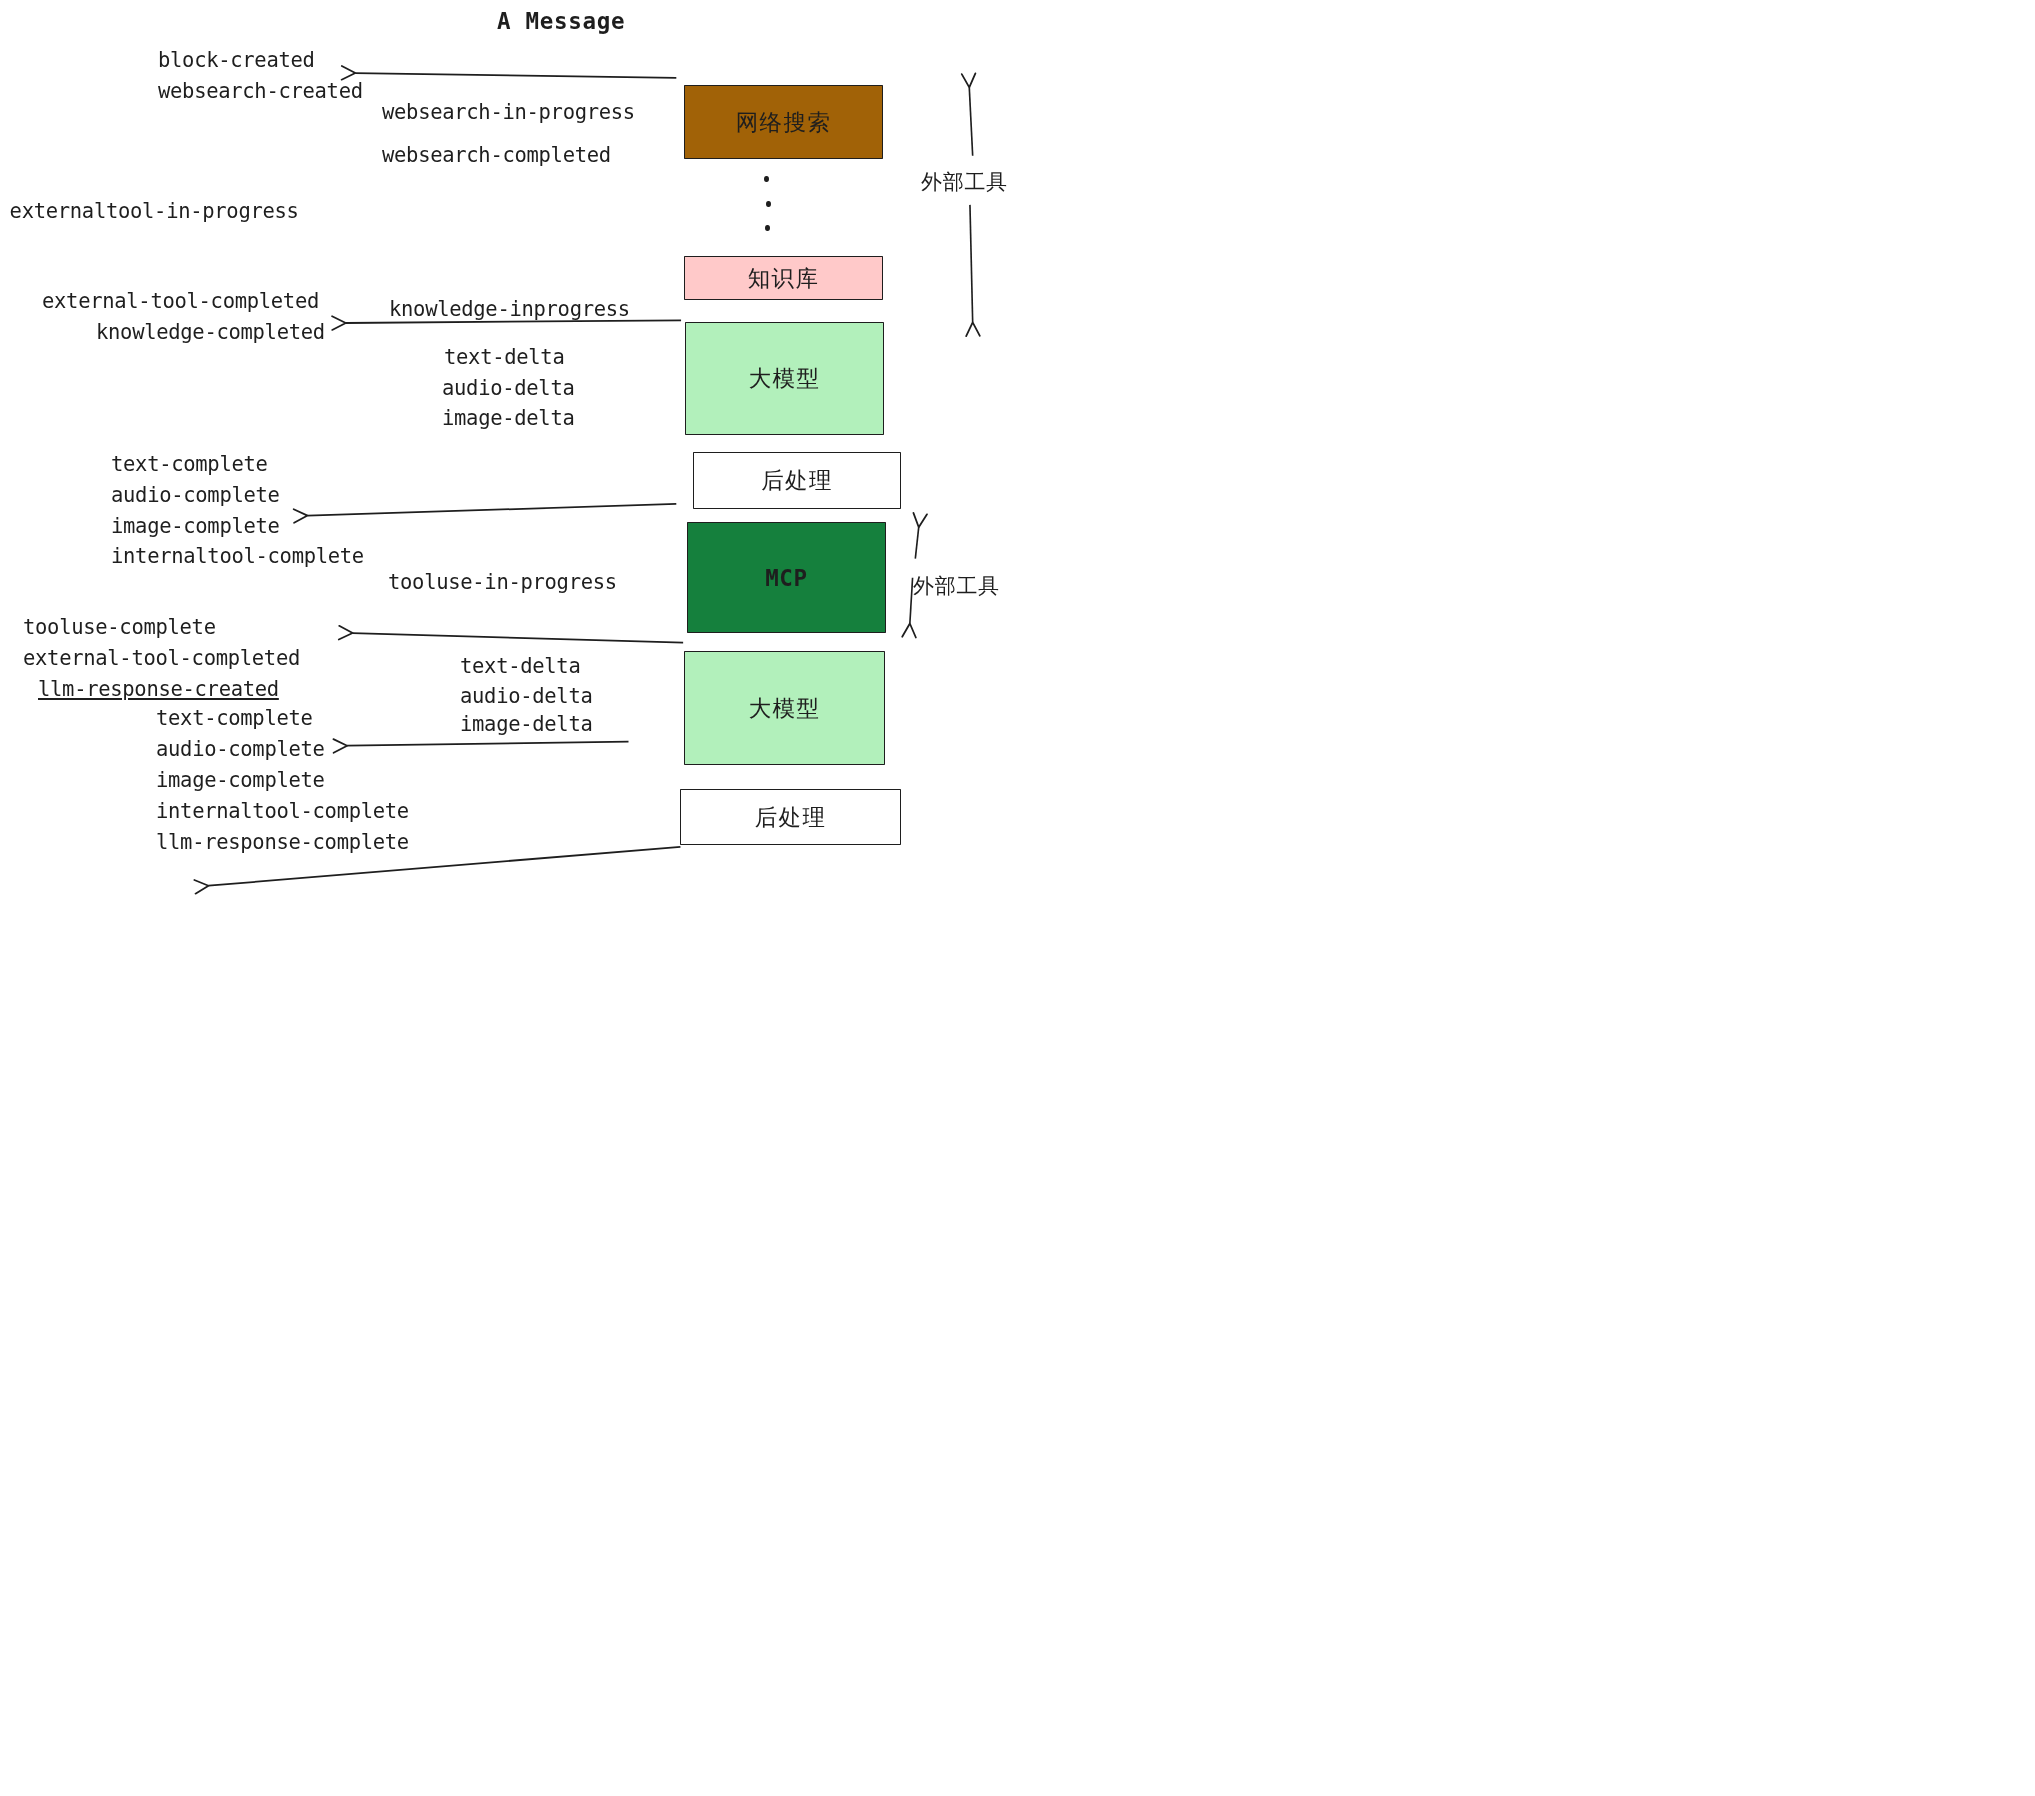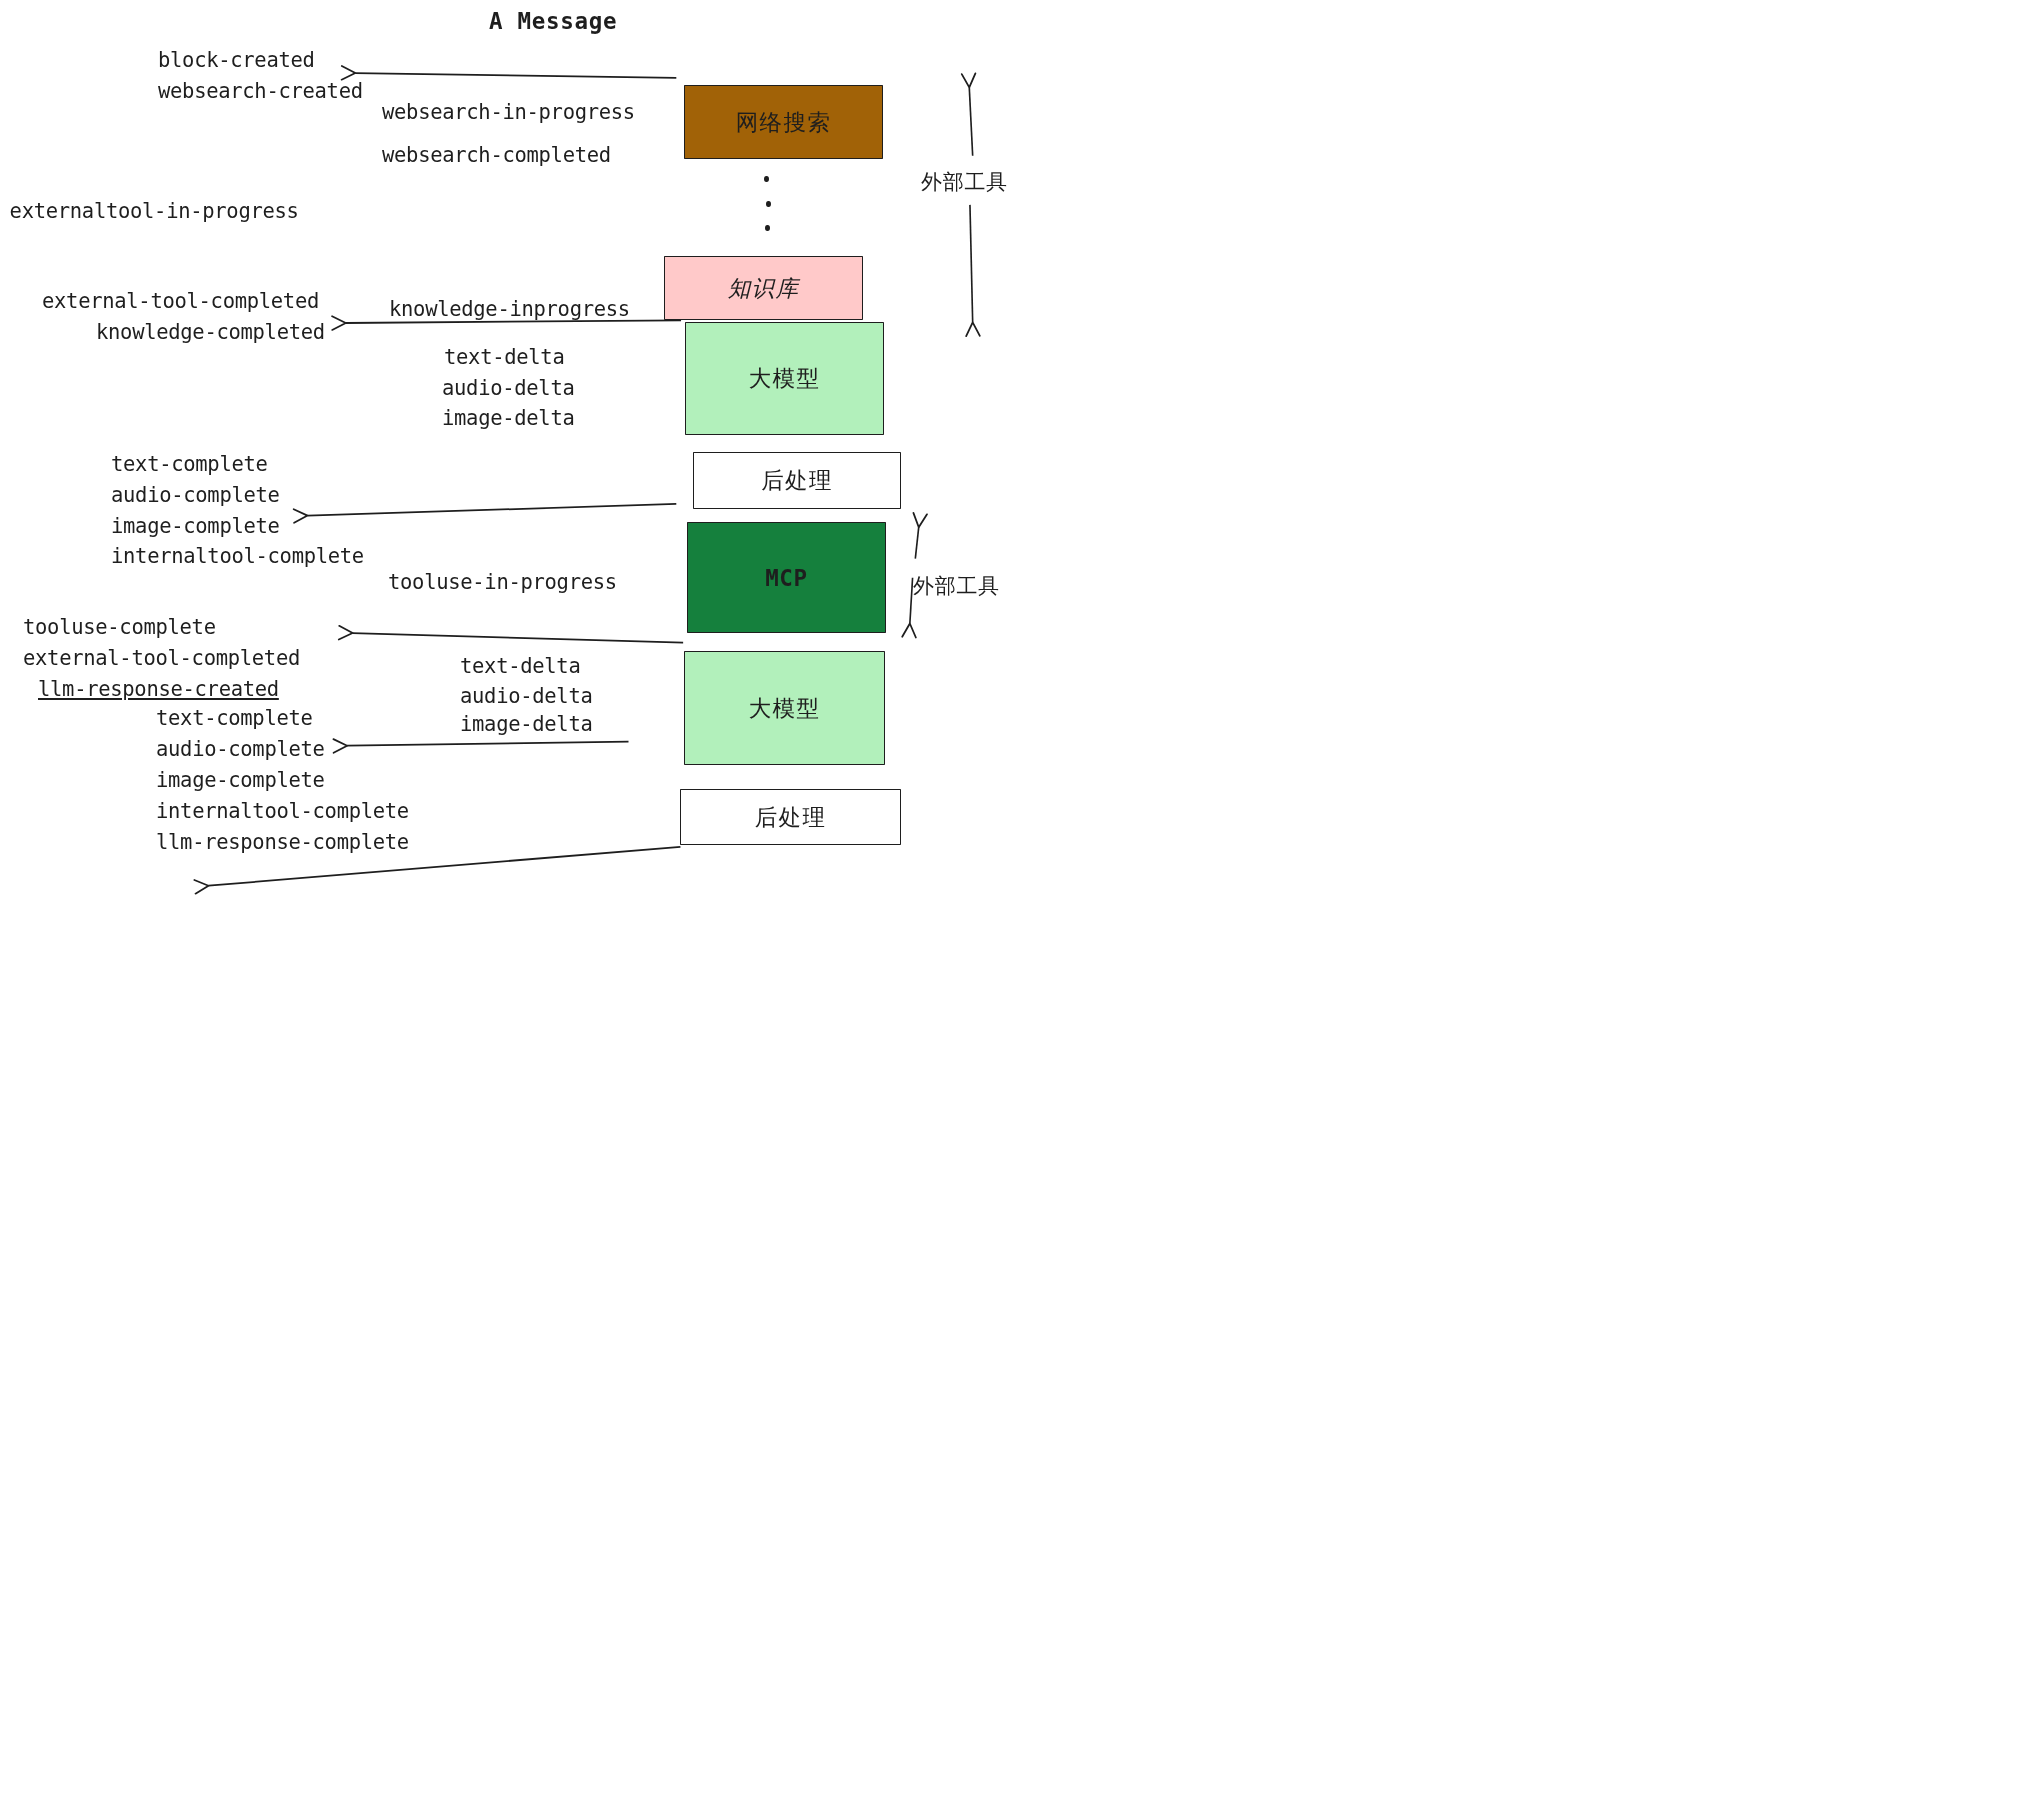--- a/index.html
+++ b/index.html
@@ -11,20 +11,21 @@
     font-family: "DejaVu Sans Mono", monospace;
     color: #1e1e1e;
     overflow: hidden;
   }
   .title {
     position: absolute;
     font-size: 22.5px;
     font-weight: 600;
     letter-spacing: 0.7px;
     white-space: nowrap;
+    margin-left: 8px;
   }
   .evt {
     position: absolute;
     font-size: 20.5px;
     line-height: 24.6px;
     white-space: nowrap;
     letter-spacing: -0.3px;
     text-align: center;
   }
   .box {
@@ -131,21 +132,21 @@
   <div class="evt" style="left:11.6px;  top:874px;margin-top:39px;">block-complete</div>
 
   <div class="box" style="left: 684px; top: 85px; width: 199px; height: 74px; background: #a16207;">
     <span class="box-label">网络搜索</span>
   </div>
 
   <div class="dot" style="left:764px; top:176px;"></div>
   <div class="dot" style="left:766px; top:201px;"></div>
   <div class="dot" style="left:765px; top:225px;"></div>
 
-  <div class="box" style="left: 664px; top: 256px; width: 199px; height: 64px; background: rgb(255, 201, 201); font-style: italic;">
+  <div class="box" style="left: 684px; top: 256px; width: 199px; height: 44px; background: rgb(255, 201, 201);">
     <span class="box-label">知识库</span>
   </div>
 
   <div class="box" style="left: 685px; top: 322px; width: 199px; height: 113px; background: rgb(178, 240, 187);">
     <span class="box-label">大模型</span>
   </div>
 
   <div class="box" style="left: 693px; top: 452px; width: 208px; height: 57px; background: rgb(255, 255, 255);">
     <span class="box-label">后处理</span>
   </div>

